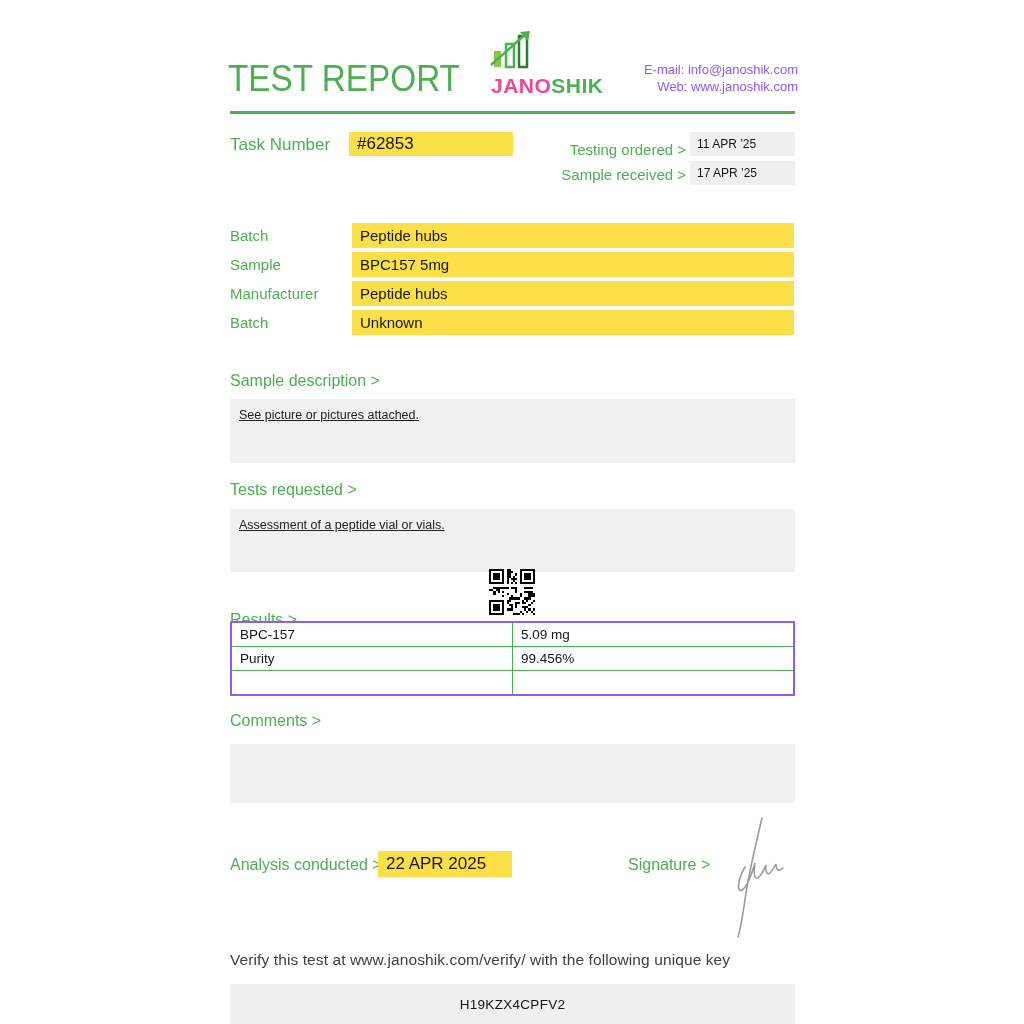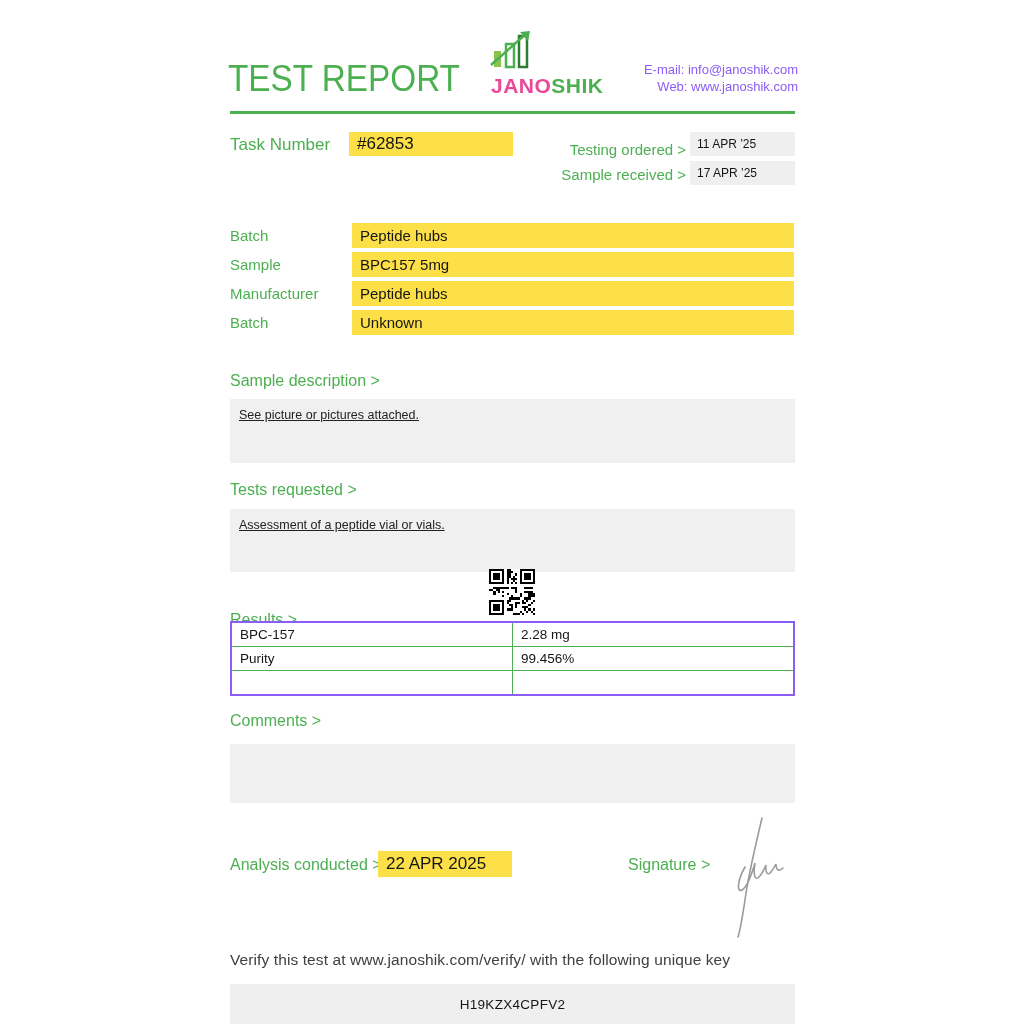--- a/index.html
+++ b/index.html
@@ -119,21 +119,21 @@
 
 <div class="abs section-heading" style="left:230px;top:588px;margin-top:23px;">Results &gt;</div>
 <div class="abs qr">
   <svg id="qr" width="46" height="46" viewBox="0 0 21 21" style="shape-rendering:crispEdges;background:#fff;">
       <path d="M8 0h1v1h-1zM9 0h1v1h-1zM8 1h1v1h-1zM9 1h1v1h-1zM10 1h1v1h-1zM8 2h1v1h-1zM9 2h1v1h-1zM12 2h1v1h-1zM8 3h1v1h-1zM9 3h1v1h-1zM11 3h1v1h-1zM8 4h1v1h-1zM10 4h1v1h-1zM11 4h1v1h-1zM12 4h1v1h-1zM8 5h1v1h-1zM11 5h1v1h-1zM8 6h1v1h-1zM10 6h1v1h-1zM12 6h1v1h-1zM2 8h1v1h-1zM3 8h1v1h-1zM4 8h1v1h-1zM5 8h1v1h-1zM6 8h1v1h-1zM7 8h1v1h-1zM8 8h1v1h-1zM10 8h1v1h-1zM11 8h1v1h-1zM12 8h1v1h-1zM16 8h1v1h-1zM17 8h1v1h-1zM18 8h1v1h-1zM19 8h1v1h-1zM0 9h1v1h-1zM1 9h1v1h-1zM3 9h1v1h-1zM4 9h1v1h-1zM12 9h1v1h-1zM2 10h1v1h-1zM4 10h1v1h-1zM6 10h1v1h-1zM12 10h1v1h-1zM16 10h1v1h-1zM17 10h1v1h-1zM18 10h1v1h-1zM19 10h1v1h-1zM2 11h1v1h-1zM8 11h1v1h-1zM14 11h1v1h-1zM18 11h1v1h-1zM19 11h1v1h-1zM20 11h1v1h-1zM6 12h1v1h-1zM10 12h1v1h-1zM14 12h1v1h-1zM18 12h1v1h-1zM19 12h1v1h-1zM20 12h1v1h-1zM9 13h1v1h-1zM10 13h1v1h-1zM11 13h1v1h-1zM12 13h1v1h-1zM13 13h1v1h-1zM16 13h1v1h-1zM17 13h1v1h-1zM18 13h1v1h-1zM8 14h1v1h-1zM9 14h1v1h-1zM15 14h1v1h-1zM17 14h1v1h-1zM20 14h1v1h-1zM8 15h1v1h-1zM12 15h1v1h-1zM13 15h1v1h-1zM15 15h1v1h-1zM16 15h1v1h-1zM19 15h1v1h-1zM9 16h1v1h-1zM10 16h1v1h-1zM12 16h1v1h-1zM18 16h1v1h-1zM10 17h1v1h-1zM12 17h1v1h-1zM15 17h1v1h-1zM16 17h1v1h-1zM17 17h1v1h-1zM8 18h1v1h-1zM9 18h1v1h-1zM10 18h1v1h-1zM16 18h1v1h-1zM18 18h1v1h-1zM20 18h1v1h-1zM14 19h1v1h-1zM17 19h1v1h-1zM19 19h1v1h-1zM11 20h1v1h-1zM12 20h1v1h-1zM13 20h1v1h-1zM15 20h1v1h-1zM20 20h1v1h-1zM0 0h1v1h-1zM1 0h1v1h-1zM2 0h1v1h-1zM3 0h1v1h-1zM4 0h1v1h-1zM5 0h1v1h-1zM6 0h1v1h-1zM0 1h1v1h-1zM6 1h1v1h-1zM0 2h1v1h-1zM2 2h1v1h-1zM3 2h1v1h-1zM4 2h1v1h-1zM6 2h1v1h-1zM0 3h1v1h-1zM2 3h1v1h-1zM3 3h1v1h-1zM4 3h1v1h-1zM6 3h1v1h-1zM0 4h1v1h-1zM2 4h1v1h-1zM3 4h1v1h-1zM4 4h1v1h-1zM6 4h1v1h-1zM0 5h1v1h-1zM6 5h1v1h-1zM0 6h1v1h-1zM1 6h1v1h-1zM2 6h1v1h-1zM3 6h1v1h-1zM4 6h1v1h-1zM5 6h1v1h-1zM6 6h1v1h-1zM14 0h1v1h-1zM15 0h1v1h-1zM16 0h1v1h-1zM17 0h1v1h-1zM18 0h1v1h-1zM19 0h1v1h-1zM20 0h1v1h-1zM14 1h1v1h-1zM20 1h1v1h-1zM14 2h1v1h-1zM16 2h1v1h-1zM17 2h1v1h-1zM18 2h1v1h-1zM20 2h1v1h-1zM14 3h1v1h-1zM16 3h1v1h-1zM17 3h1v1h-1zM18 3h1v1h-1zM20 3h1v1h-1zM14 4h1v1h-1zM16 4h1v1h-1zM17 4h1v1h-1zM18 4h1v1h-1zM20 4h1v1h-1zM14 5h1v1h-1zM20 5h1v1h-1zM14 6h1v1h-1zM15 6h1v1h-1zM16 6h1v1h-1zM17 6h1v1h-1zM18 6h1v1h-1zM19 6h1v1h-1zM20 6h1v1h-1zM0 14h1v1h-1zM1 14h1v1h-1zM2 14h1v1h-1zM3 14h1v1h-1zM4 14h1v1h-1zM5 14h1v1h-1zM6 14h1v1h-1zM0 15h1v1h-1zM6 15h1v1h-1zM0 16h1v1h-1zM2 16h1v1h-1zM3 16h1v1h-1zM4 16h1v1h-1zM6 16h1v1h-1zM0 17h1v1h-1zM2 17h1v1h-1zM3 17h1v1h-1zM4 17h1v1h-1zM6 17h1v1h-1zM0 18h1v1h-1zM2 18h1v1h-1zM3 18h1v1h-1zM4 18h1v1h-1zM6 18h1v1h-1zM0 19h1v1h-1zM6 19h1v1h-1zM0 20h1v1h-1zM1 20h1v1h-1zM2 20h1v1h-1zM3 20h1v1h-1zM4 20h1v1h-1zM5 20h1v1h-1zM6 20h1v1h-1z" fill="#000"></path>
     </svg>
 </div>
 
 <div class="abs results-table">
   <div class="cell c1">BPC-157</div>
-  <div class="cell">2.28 mg</div>
+  <div class="cell">5.09 mg</div>
   <div class="cell c1">Purity</div>
   <div class="cell">99.456%</div>
   <div class="cell c1 last"></div>
   <div class="cell last"></div>
 </div>
 
 <div class="abs section-heading" style="left:230px;top:712px;">Comments &gt;</div>
 <div class="abs graybox" style="top:744px;height:59px;">
     <span class="boxtext"></span>
   </div>

